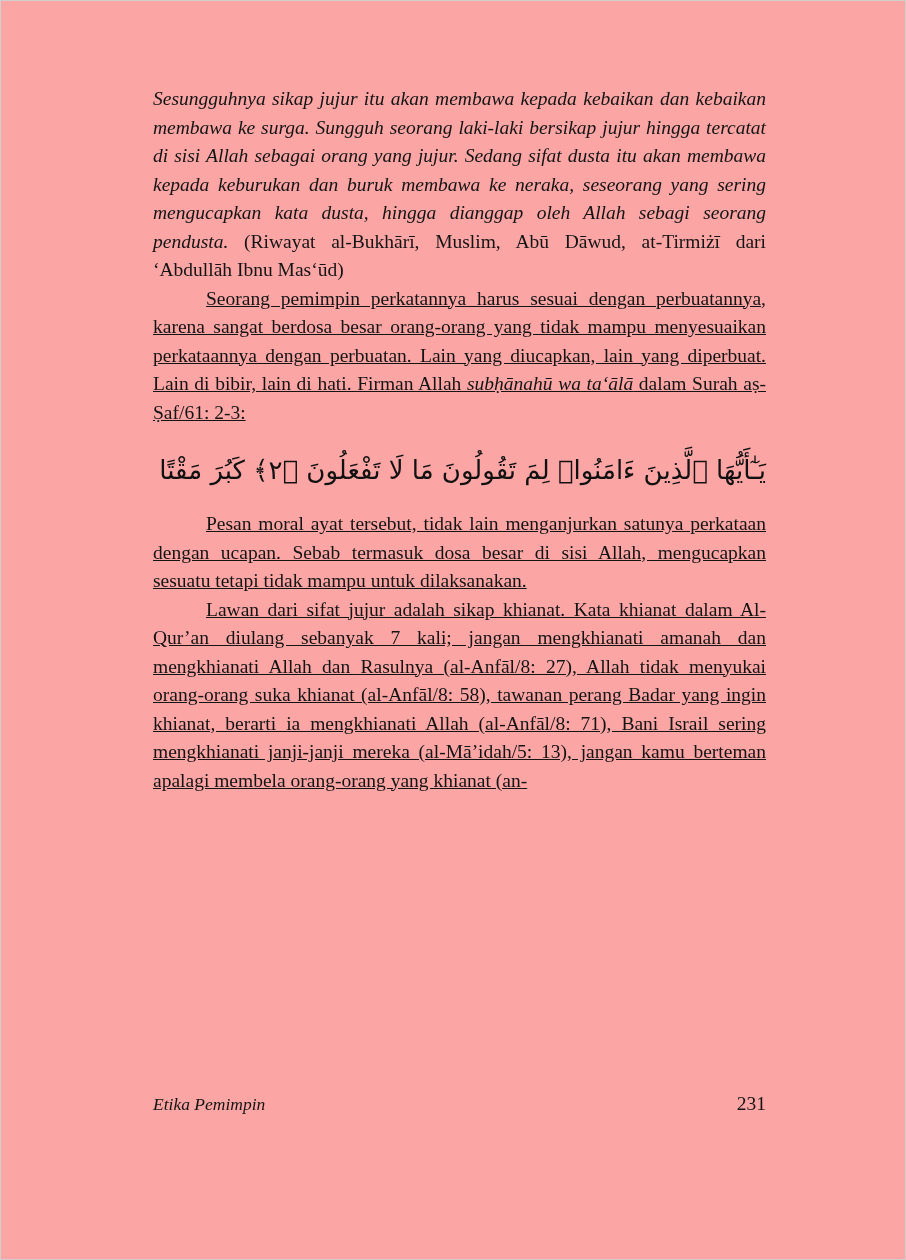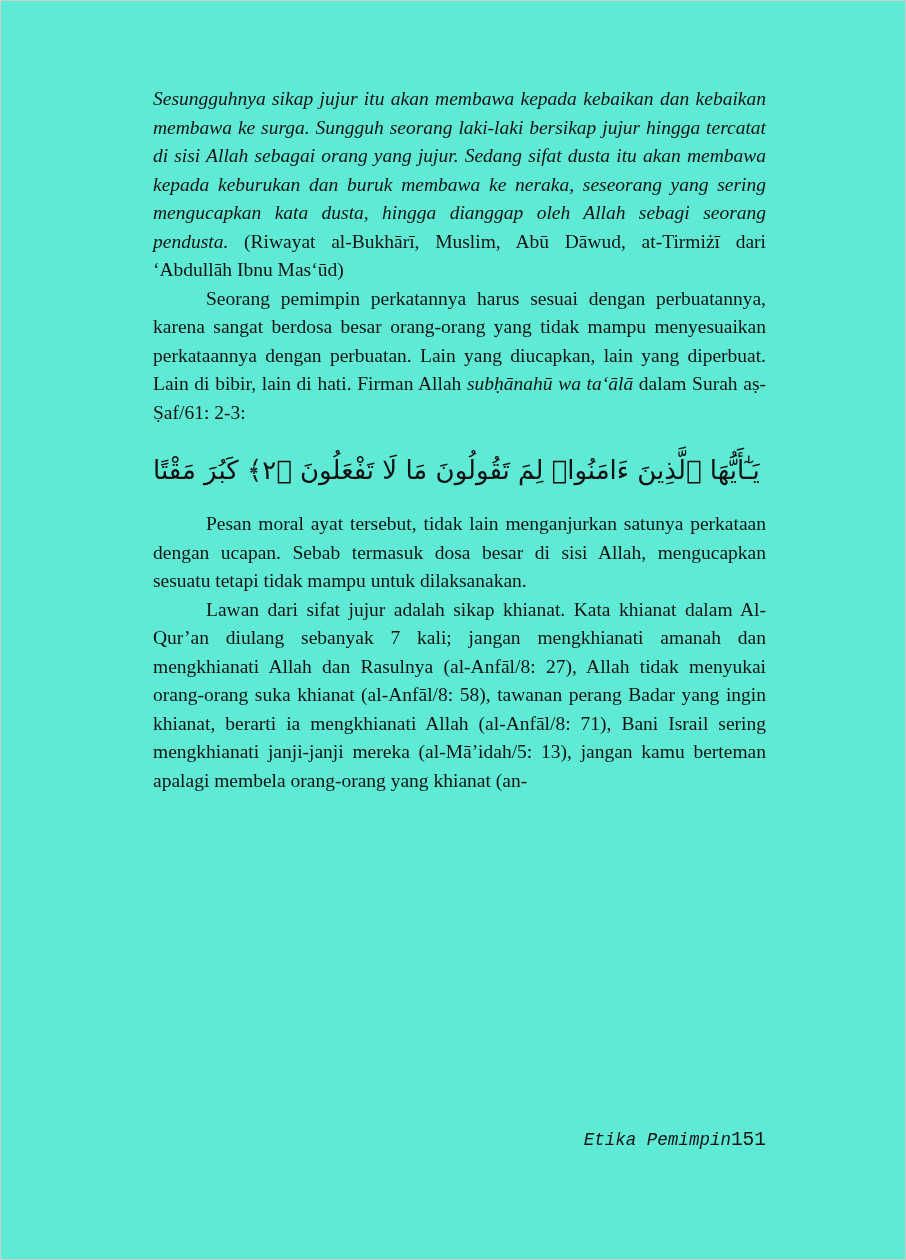--- a/index.html
+++ b/index.html
@@ -5,63 +5,62 @@
   html, body {
     margin: 0;
     padding: 0;
     background: #e9e9e9;
   }
   .page {
     position: relative;
     width: 906px;
     height: 1260px;
     margin: 0 auto;
-    background: #5eead4;
+    background: #fca5a5;
     border: 1px solid #cfcfcf;
     box-sizing: border-box;
     font-family: "Liberation Serif", "DejaVu Serif", serif;
     color: #141414;
     overflow: hidden;
   }
   .content {
     position: absolute;
     left: 152px;
     top: 84px;
     width: 613px;
   }
   p {
     margin: 0;
     font-size: 19.5px;
     line-height: 28.5px;
     text-align: justify;
   }
   .it { font-style: italic; }
-  .indent { text-indent: 53px; }
+  .indent { text-indent: 53px; text-decoration: underline; }
   .gap-top { margin-top: 15px; }
   .arabic {
     direction: rtl;
     font-family: "DejaVu Sans", sans-serif;
     font-size: 26px;
     line-height: 47px;
     margin: 20px 0 16px 0;
     color: #111111;
   }
   .arabic .aline {
-    text-align: left;      
+    text-align: right;      
     white-space: nowrap;
   }
   .footer {
     position: absolute;
     left: 152px;
-    top: 1128px;
+    top: 1092px;
     width: 613px;
     display: flex;
-    justify-content: flex-end;
+    justify-content: space-between;
     align-items: baseline;
-    font-family: Liberation Mono, monospace;
   }
   .footer .book-title {
     font-style: italic;
     font-size: 17.5px;
   }
   .footer .page-num {
     font-size: 19.5px;
   }
 </style>
 </head>
@@ -80,15 +79,15 @@
 
 
     <p class="indent gap-top">Pesan moral ayat tersebut, tidak lain menganjurkan satunya perkataan dengan ucapan. Sebab termasuk dosa besar di sisi Allah, mengucapkan sesuatu tetapi tidak mampu untuk dilaksanakan.</p>
 
     <p class="indent">Lawan dari sifat jujur adalah sikap khianat. Kata khianat dalam Al-Qur’an diulang sebanyak 7 kali; jangan mengkhianati amanah dan mengkhianati Allah dan Rasulnya (al-Anfāl/8: 27), Allah tidak menyukai orang-orang suka khianat (al-Anfāl/8: 58), tawanan perang Badar yang ingin khianat, berarti ia mengkhianati Allah (al-Anfāl/8: 71), Bani Israil sering mengkhianati janji-janji mereka (al-Mā’idah/5: 13), jangan kamu berteman apalagi membela orang-orang yang khianat (an-</p>
 
   </div>
 
   <div class="footer">
     <span class="book-title">Etika Pemimpin</span>
-    <span class="page-num">151</span>
+    <span class="page-num">231</span>
   </div>
 </div>
 
 </body></html>

